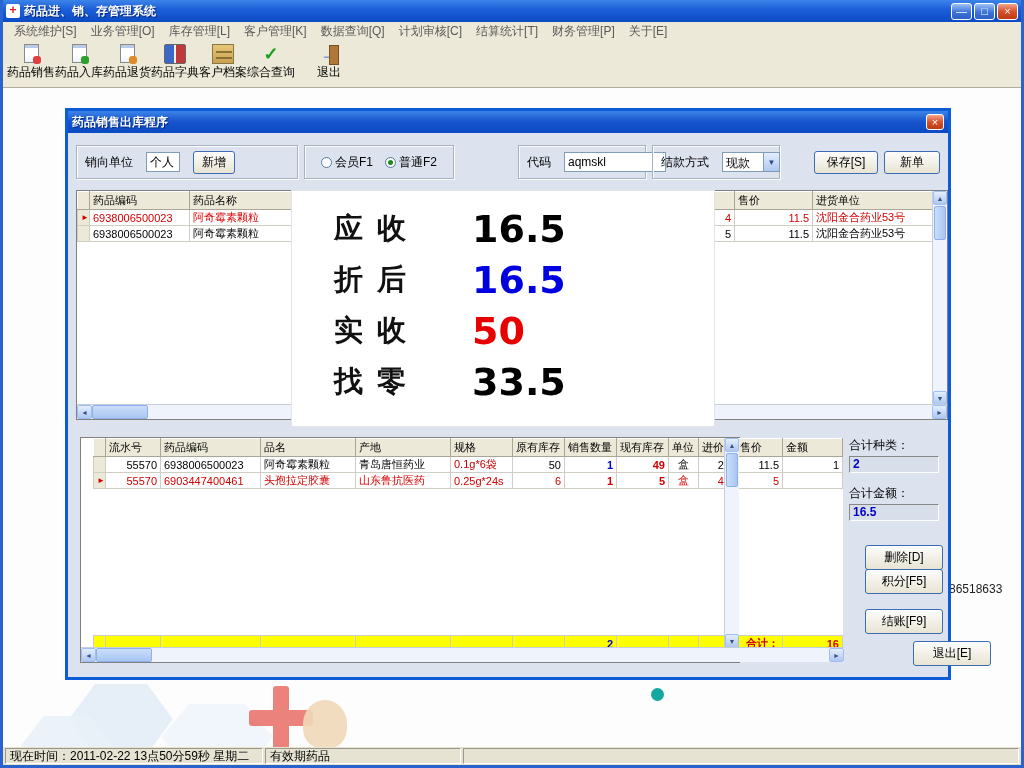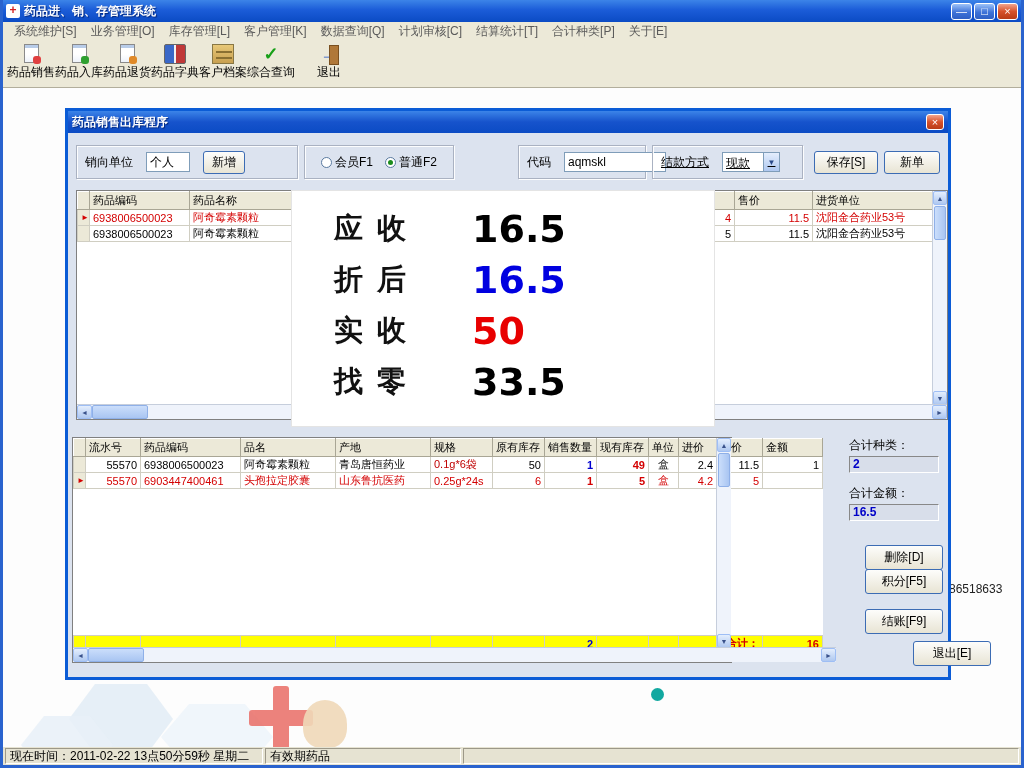--- a/index.html
+++ b/index.html
@@ -89,21 +89,21 @@
   .combo-text { width:40px; font-size:12px; padding:2px 3px; }
   .combo-arrow { width:16px; background:linear-gradient(#E4EEFD,#AFC8F0); border-left:1px solid #7F9DB9;
                  color:#2A4A8A; font-size:8px; display:flex; align-items:center; justify-content:center; }
   .grp-code { margin-left:58px; }
   .btn-save { margin-left:auto; width:64px; }
   .btn-new { width:56px; }
 
   
   .gridbox { position:absolute; background:#fff; border:1px solid #808080; }
   .top-grid { left:8px; top:57px; width:872px; height:230px; }
-  .bottom-grid { left:4px; top:304px; width:660px; height:226px; }
+  .bottom-grid { left:12px; top:304px; width:660px; height:226px;padding-left:12px; }
   table.grid { border-collapse:collapse; table-layout:fixed; font-size:11px; }
   table.grid th { background:#ECE9D8; border:1px solid #A9A695; border-top-color:#fff; border-left-color:#fff;
                   font-weight:normal; text-align:left; padding:1px 3px; height:14px; white-space:nowrap; overflow:hidden; }
   table.grid td { border:1px solid #D0CEC2; padding:0 3px; height:15px; white-space:nowrap; overflow:hidden; background:#fff; }
   .top-grid td { background:#FFFFF0; }
   td.ind, th.ind { background:#ECE9D8 !important; border-right:1px solid #9B9885; padding:0 1px; font-size:8px; color:#000; }
   tr.red-row td { color:#D40000; }
   td.num { text-align:right; }
   td.ctr { text-align:center; }
   td.col-spec { color:#C00000; }
@@ -173,21 +173,21 @@
   </div>
 
   <div class="menubar">
     <span class="menu-item">系统维护[S]</span>
     <span class="menu-item">业务管理[O]</span>
     <span class="menu-item">库存管理[L]</span>
     <span class="menu-item">客户管理[K]</span>
     <span class="menu-item">数据查询[Q]</span>
     <span class="menu-item">计划审核[C]</span>
     <span class="menu-item">结算统计[T]</span>
-    <span class="menu-item">合计种类[P]</span>
+    <span class="menu-item">财务管理[P]</span>
     <span class="menu-item">关于[E]</span>
   </div>
 
   <div class="toolbar">
     <div class="tb-btn">
       <div class="ic ic-doc ic-sale"></div>
       <div class="tb-label">药品销售</div>
     </div>
     <div class="tb-btn">
       <div class="ic ic-doc ic-in"></div>
@@ -228,38 +228,38 @@
     <div class="dialog">
       <div class="dlg-title">
         <span class="dlg-title-text">药品销售出库程序</span>
         <div class="dlg-close">×</div>
       </div>
       <div class="dlg-body">
 
         <div class="form-row">
           <div class="fgroup" style="width:222px;">
             <span class="flabel">销向单位</span>
-            <input class="tinput" style="width: 44px;" readonly="" value="个人">
+            <input class="tinput" style="width: 34px;" readonly="" value="个人">
             <button class="btn">新增</button>
           </div>
           <div class="fgroup" style="width:150px;justify-content:center;gap:12px;">
             <span class="radio-wrap">
               <span class="radio-circle"></span>
               <span>会员F1</span>
             </span>
             <span class="radio-wrap">
               <span class="radio-circle on"></span>
               <span>普通F2</span>
             </span>
           </div>
           <div class="fgroup grp-code" style="width:128px;">
             <span class="flabel">代码</span>
             <input class="tinput" style="width: 102px;" readonly="" value="aqmskl">
           </div>
-          <div class="fgroup" style="width:151px;text-decoration:underline;">
+          <div class="fgroup" style="width:128px;">
             <span class="flabel">结款方式</span>
             <div class="combo">
               <span class="combo-text">现款</span>
               <span class="combo-arrow">▼</span>
             </div>
           </div>
           <button class="btn btn-save">保存[S]</button>
           <button class="btn btn-new">新单</button>
         </div>
 

